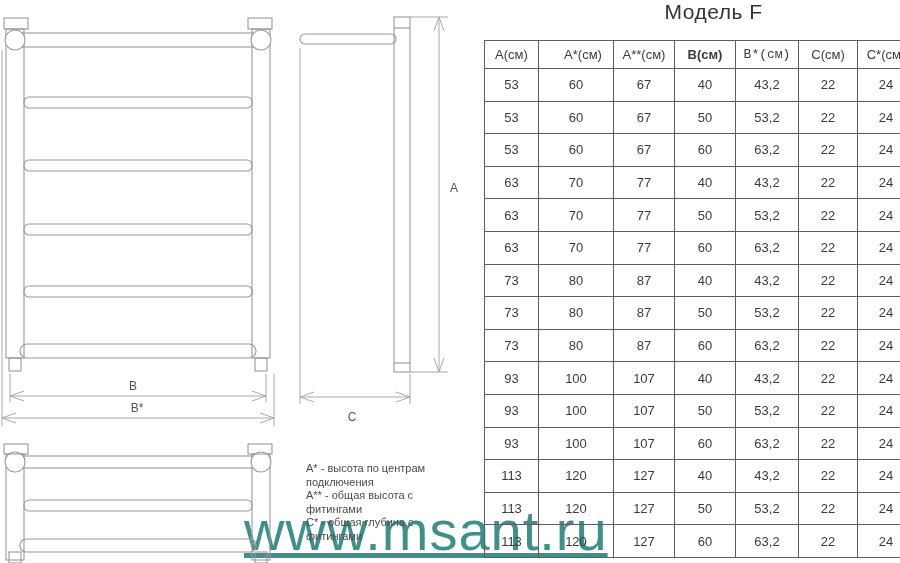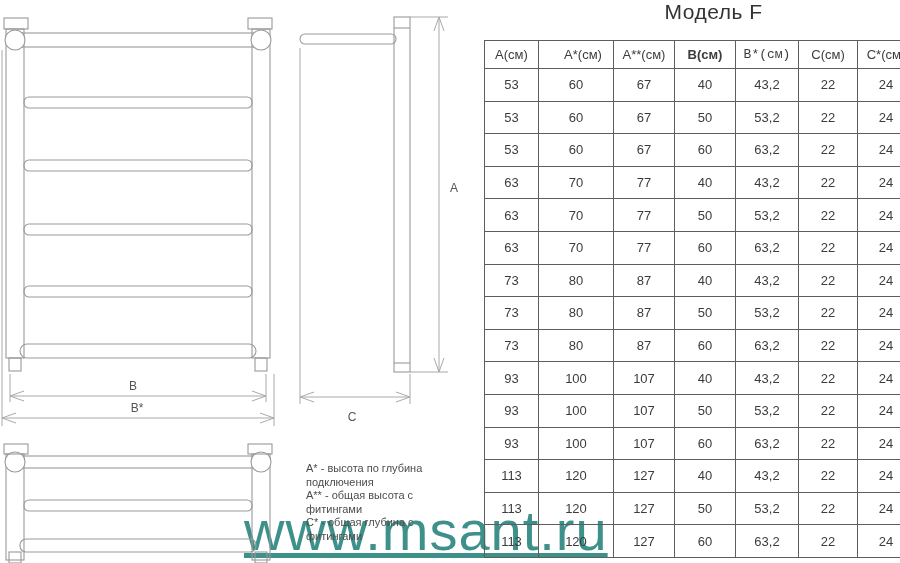--- a/index.html
+++ b/index.html
@@ -134,21 +134,21 @@
       <circle class="tube-fill" cx="15" cy="462" r="10"></circle>
       <circle class="tube-fill" cx="261" cy="462" r="10"></circle>
       <rect class="tube" x="4" y="444" width="24" height="10"></rect>
       <rect class="tube" x="248" y="444" width="24" height="10"></rect>
       <rect class="tube" x="9" y="552" width="12" height="11"></rect>
       <rect class="tube" x="255" y="552" width="12" height="11"></rect>
     </g>
   </svg>
 
   <div id="legend">
-    <div>А* - высота по глубина подключения</div>
+    <div>А* - высота по центрам подключения</div>
     <div>А** - общая высота с фитингами</div>
     <div>С* - общая глубина с фитингами</div>
   </div>
 
   <div id="title">Модель F</div>
 
   <table id="spec-table">
     <thead>
       <tr>
           <th>А(см)</th>

